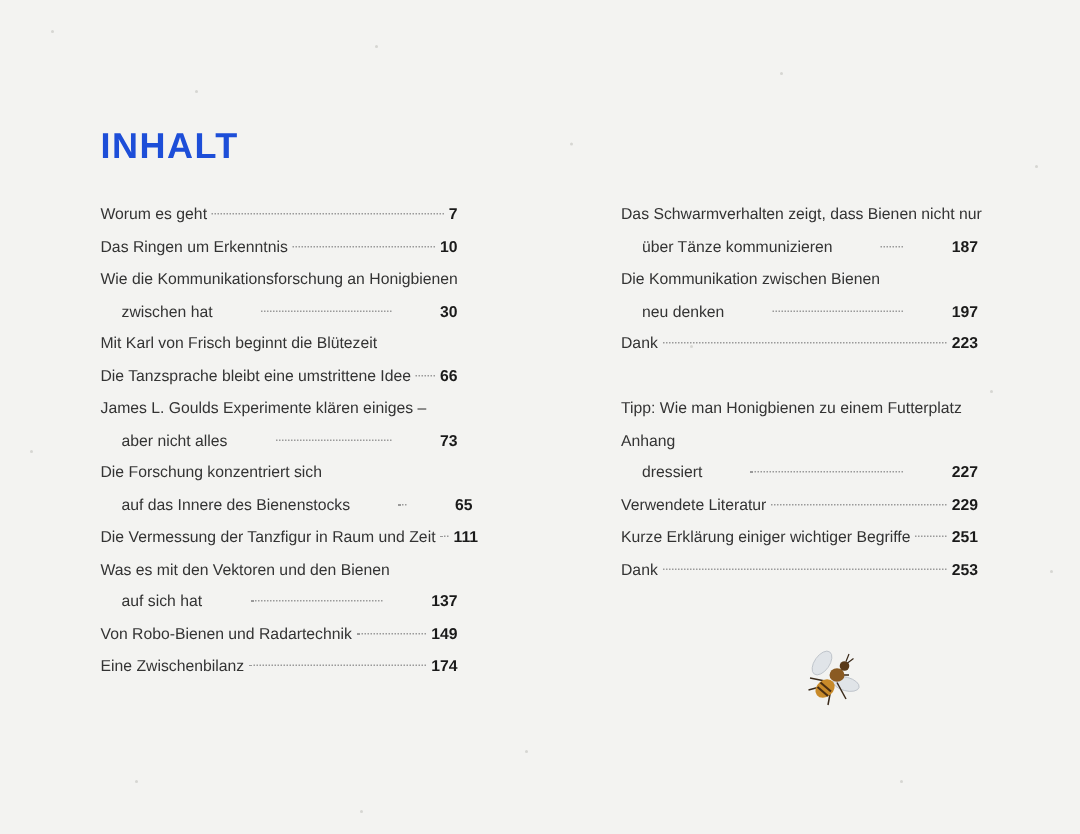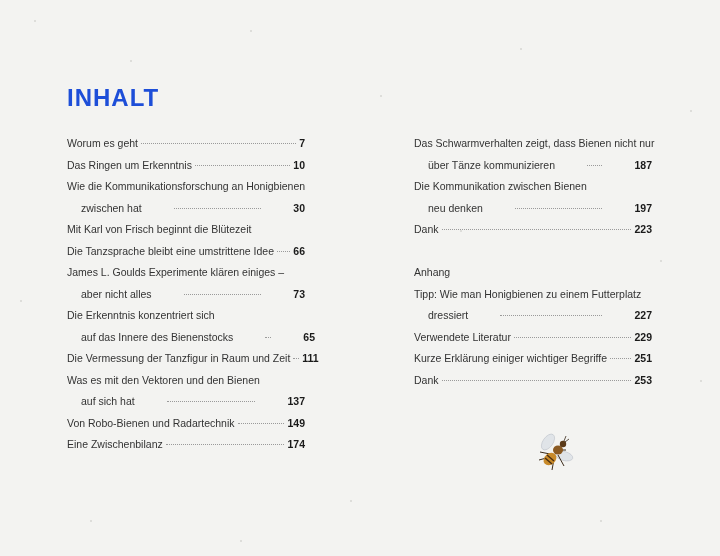--- a/index.html
+++ b/index.html
@@ -104,21 +104,21 @@
     </div>
     <div class="row">
       <span class="label">James L. Goulds Experimente klären einiges –</span>
     </div>
     <div class="row indent">
       <span class="label">aber nicht alles</span>
       <span class="leader"></span>
       <span class="page">73</span>
     </div>
     <div class="row">
-      <span class="label">Die Erkenntnis konzentriert sich</span>
+      <span class="label">Die Forschung konzentriert sich</span>
     </div>
     <div class="row indent">
       <span class="label">auf das Innere des Bienenstocks</span>
       <span class="leader"></span>
       <span class="page">65</span>
     </div>
     <div class="row">
       <span class="label">Die Vermessung der Tanzfigur in Raum und Zeit</span>
       <span class="leader"></span>
       <span class="page">111</span>
@@ -159,24 +159,24 @@
       <span class="leader"></span>
       <span class="page">197</span>
     </div>
     <div class="row">
       <span class="label">Dank</span>
       <span class="leader"></span>
       <span class="page">223</span>
     </div>
     <div class="row blank"></div>
     <div class="row">
+      <span class="label">Tipp: Wie man Honigbienen zu einem Futterplatz</span>
+    </div>
+    <div class="row">
       <span class="label">Anhang</span>
-    </div>
-    <div class="row">
-      <span class="label">Tipp: Wie man Honigbienen zu einem Futterplatz</span>
     </div>
     <div class="row indent">
       <span class="label">dressiert</span>
       <span class="leader"></span>
       <span class="page">227</span>
     </div>
     <div class="row">
       <span class="label">Verwendete Literatur</span>
       <span class="leader"></span>
       <span class="page">229</span>

